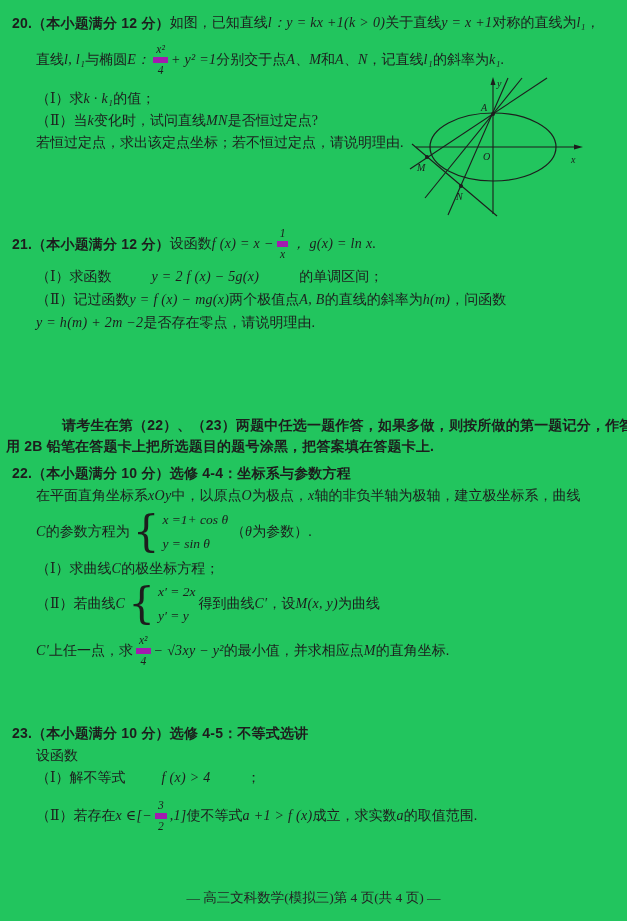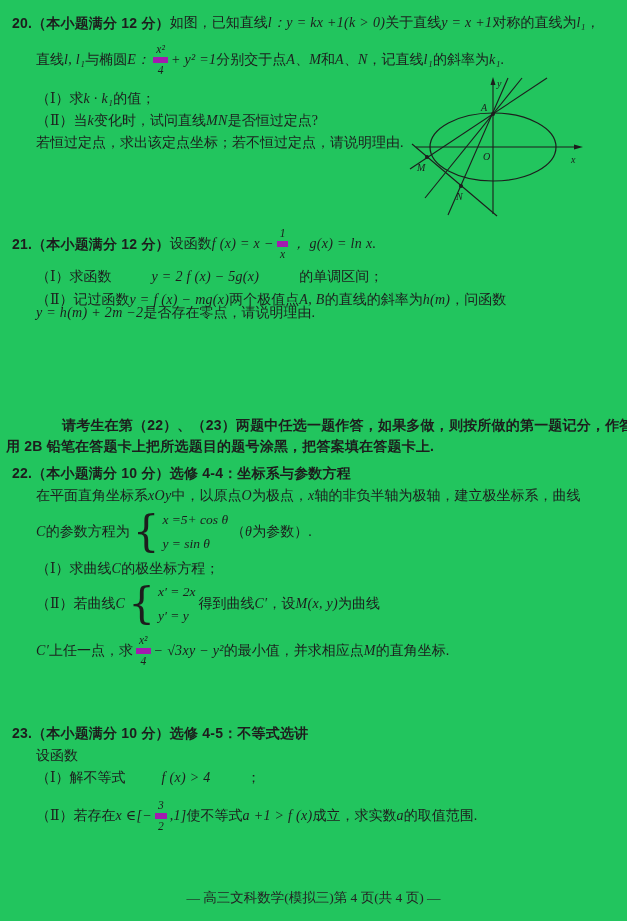--- a/index.html
+++ b/index.html
@@ -143,21 +143,21 @@
       </div>
       <div class="tline" style="left: 36px; top: 291px;">
         <span class="">（Ⅱ）记过函数 </span>
         <span class="math">y = f (x) − mg(x)</span>
         <span class=""> 两个极值点 </span>
         <span class="math">A, B</span>
         <span class=""> 的直线的斜率为 </span>
         <span class="math">h(m)</span>
         <span class="">，问函数</span>
       </div>
-      <div class="tline" style="left: 36px; top: 304px;">
+      <div class="tline" style="left: 36px; top: 314px;">
         <span class="math">y = h(m) + 2m −2</span>
         <span class=""> 是否存在零点，请说明理由.</span>
       </div>
       <div class="tline" style="left: 62px; top: 416px;">
         <span class="bold">请考生在第（22）、（23）两题中任选一题作答，如果多做，则按所做的第一题记分，作答时</span>
       </div>
       <div class="tline" style="left: 6px; top: 437px;">
         <span class="bold">用 2B 铅笔在答题卡上把所选题目的题号涂黑，把答案填在答题卡上.</span>
       </div>
       <div class="tline" style="left: 12px; top: 464px;">
@@ -171,21 +171,21 @@
         <span class=""> 为极点，</span>
         <span class="math">x</span>
         <span class=""> 轴的非负半轴为极轴，建立极坐标系，曲线</span>
       </div>
       <div class="tline" style="left: 36px; top: 506px; height: 52px;">
         <span class="math">C</span>
         <span class=""> 的参数方程为</span>
         <span class="cases">
           <span class="brace">{</span>
           <span class="col">
-            <span>x =5+ cos θ</span>
+            <span>x =1+ cos θ</span>
             <span>y = sin θ</span>
           </span>
         </span>
         <span class="">（</span>
         <span class="math">θ</span>
         <span class=""> 为参数）.</span>
       </div>
       <div class="tline" style="left: 36px; top: 560px;">
         <span class="">（Ⅰ）求曲线 </span>
         <span class="math">C</span>

